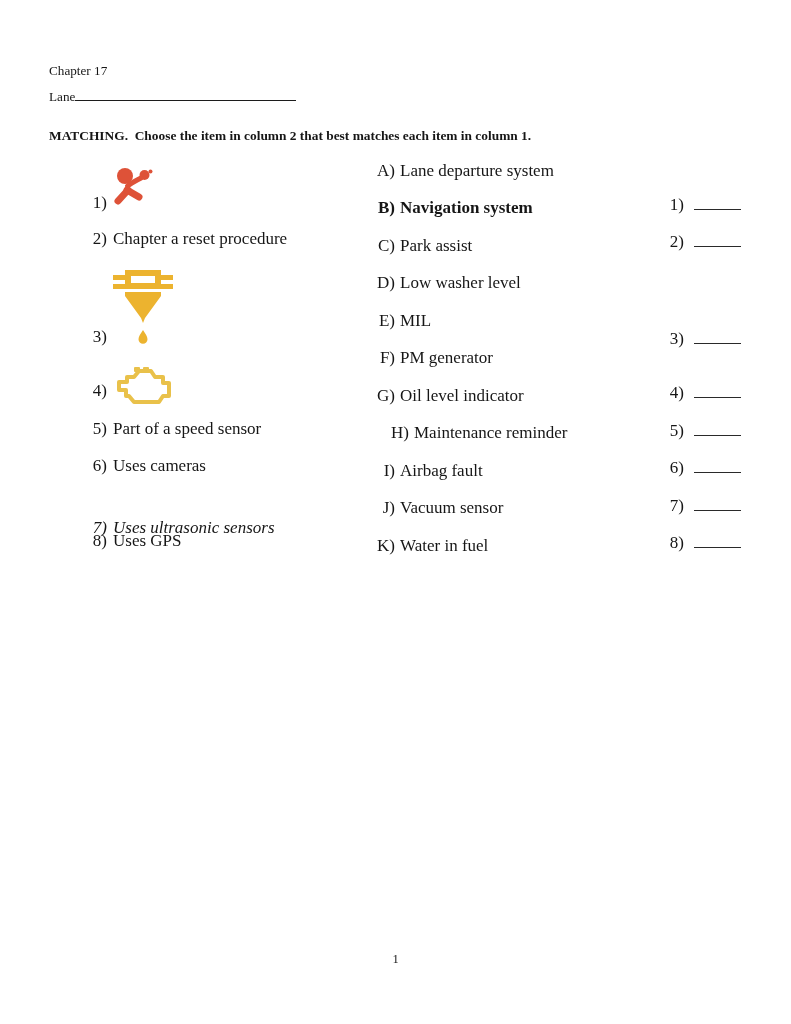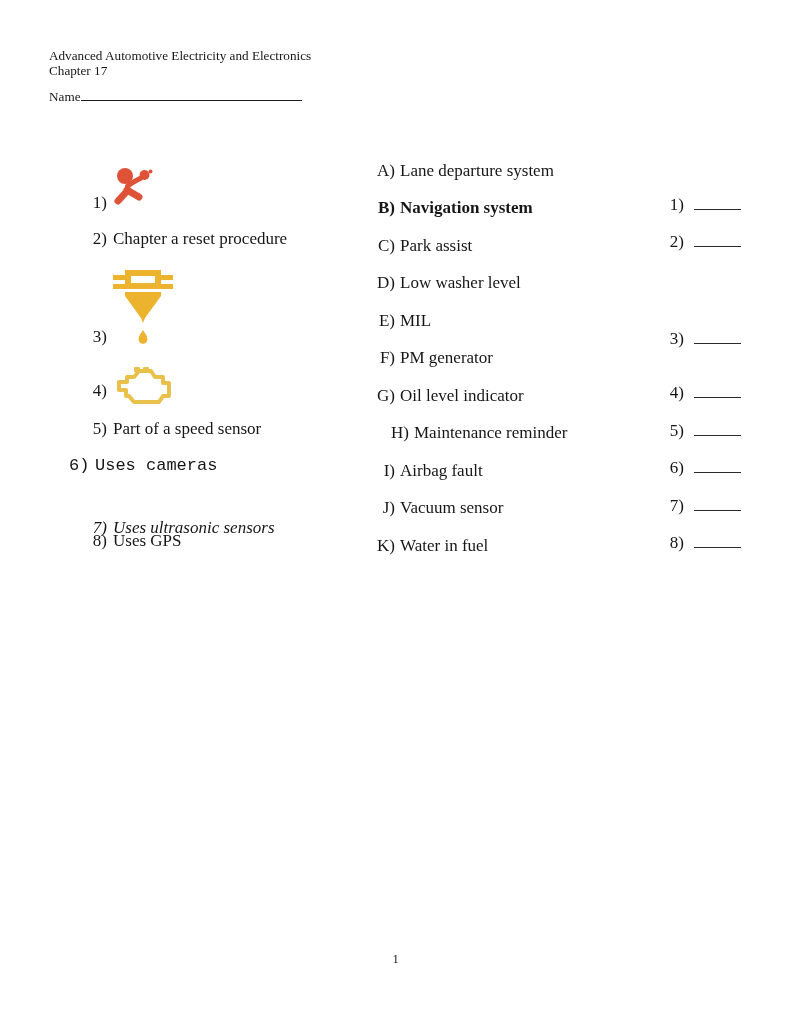--- a/index.html
+++ b/index.html
@@ -19,44 +19,44 @@
   .blank { display:inline-block; width:47px; height:14px;
     border-bottom:1.6px solid #2a2a2a; vertical-align:baseline; margin-left:4px; }
   .icon { position:absolute; }
   .footer { font-size:12.5px; text-align:center; width:791px; }
 </style>
 </head>
 <body>
 
 <div class="page">
 
-  <div class="abs hdr" style="left:49px; top:48px;">Advanced Automotive Electricity and Electronics</div>
   <div class="abs hdr" style="left:49px; top:63px;">Chapter 17</div>
 
   <div class="abs name-row" style="left:49px; top:86px;">
-    <span>Name</span><span class="name-blank"></span>
+    <span>Lane</span><span class="name-blank"></span>
   </div>
 
+  <div class="abs matching" style="left:49px; top:128px;">MATCHING.&nbsp; Choose the item in column 2 that best matches each item in column 1.</div>
 
   <div class="abs row" style="left:87px; top:195px;">
     <span class="numbox">1)</span>
   </div>
   <div class="abs row" style="left:87px; top:231px;">
     <span class="numbox">2)</span><span>Chapter a reset procedure</span>
   </div>
   <div class="abs row" style="left:87px; top:329px;">
     <span class="numbox">3)</span>
   </div>
   <div class="abs row" style="left:87px; top:383px;">
     <span class="numbox">4)</span>
   </div>
   <div class="abs row" style="left:87px; top:421px;">
     <span class="numbox">5)</span><span>Part of a speed sensor</span>
   </div>
-  <div class="abs row" style="left:69px; top:458px;font-family:Liberation Mono, monospace;">
+  <div class="abs row" style="left:87px; top:458px;">
     <span class="numbox">6)</span><span>Uses cameras</span>
   </div>
   <div class="abs row" style="left:87px; top:520px;font-style:italic;">
     <span class="numbox">7)</span><span>Uses ultrasonic sensors</span>
   </div>
   <div class="abs row" style="left:87px; top:533px;">
     <span class="numbox">8)</span><span>Uses GPS</span>
   </div>
 
   <svg class="icon" style="left:112px; top:166px;" width="42" height="46" viewBox="0 0 42 46">

